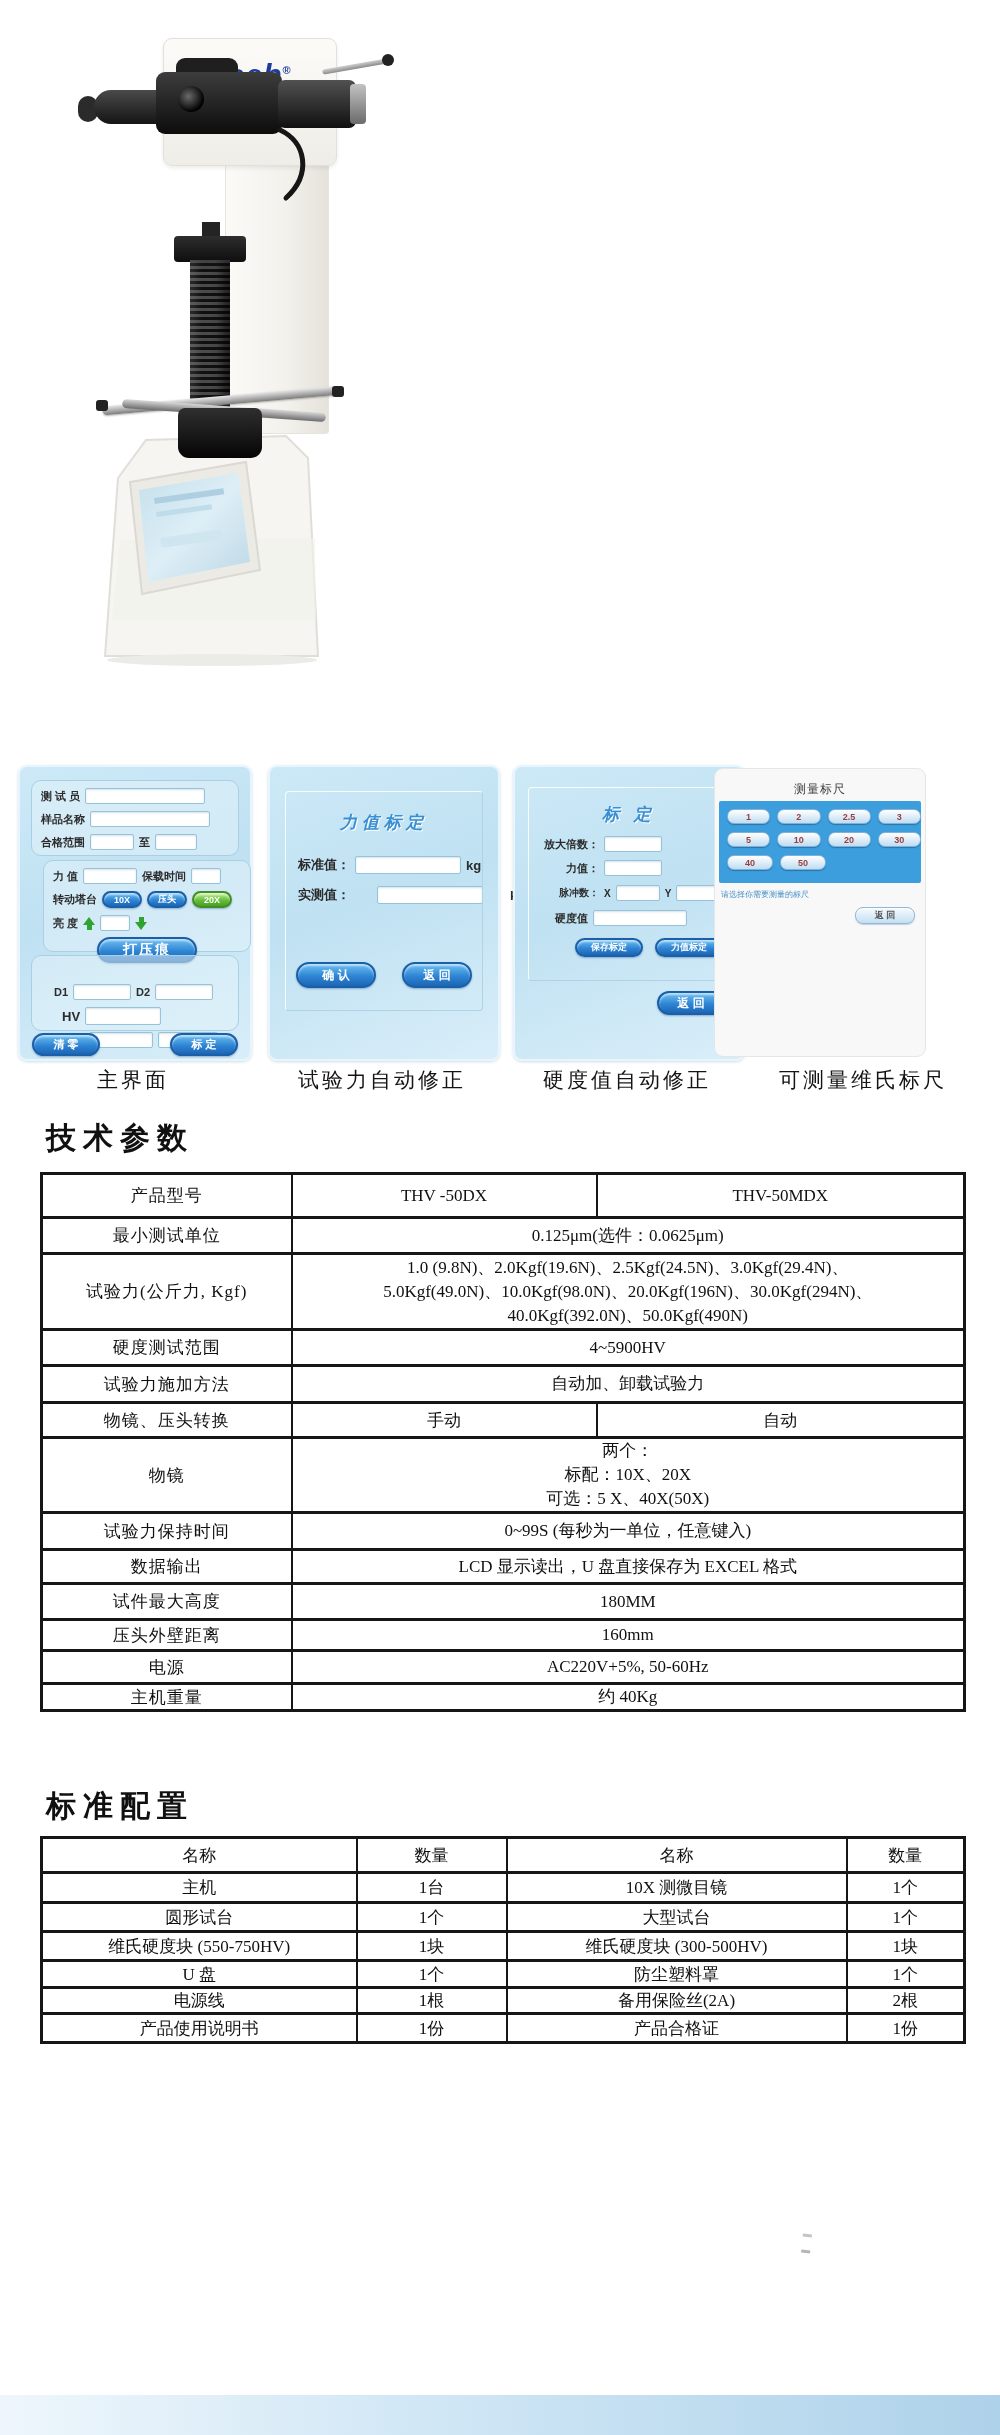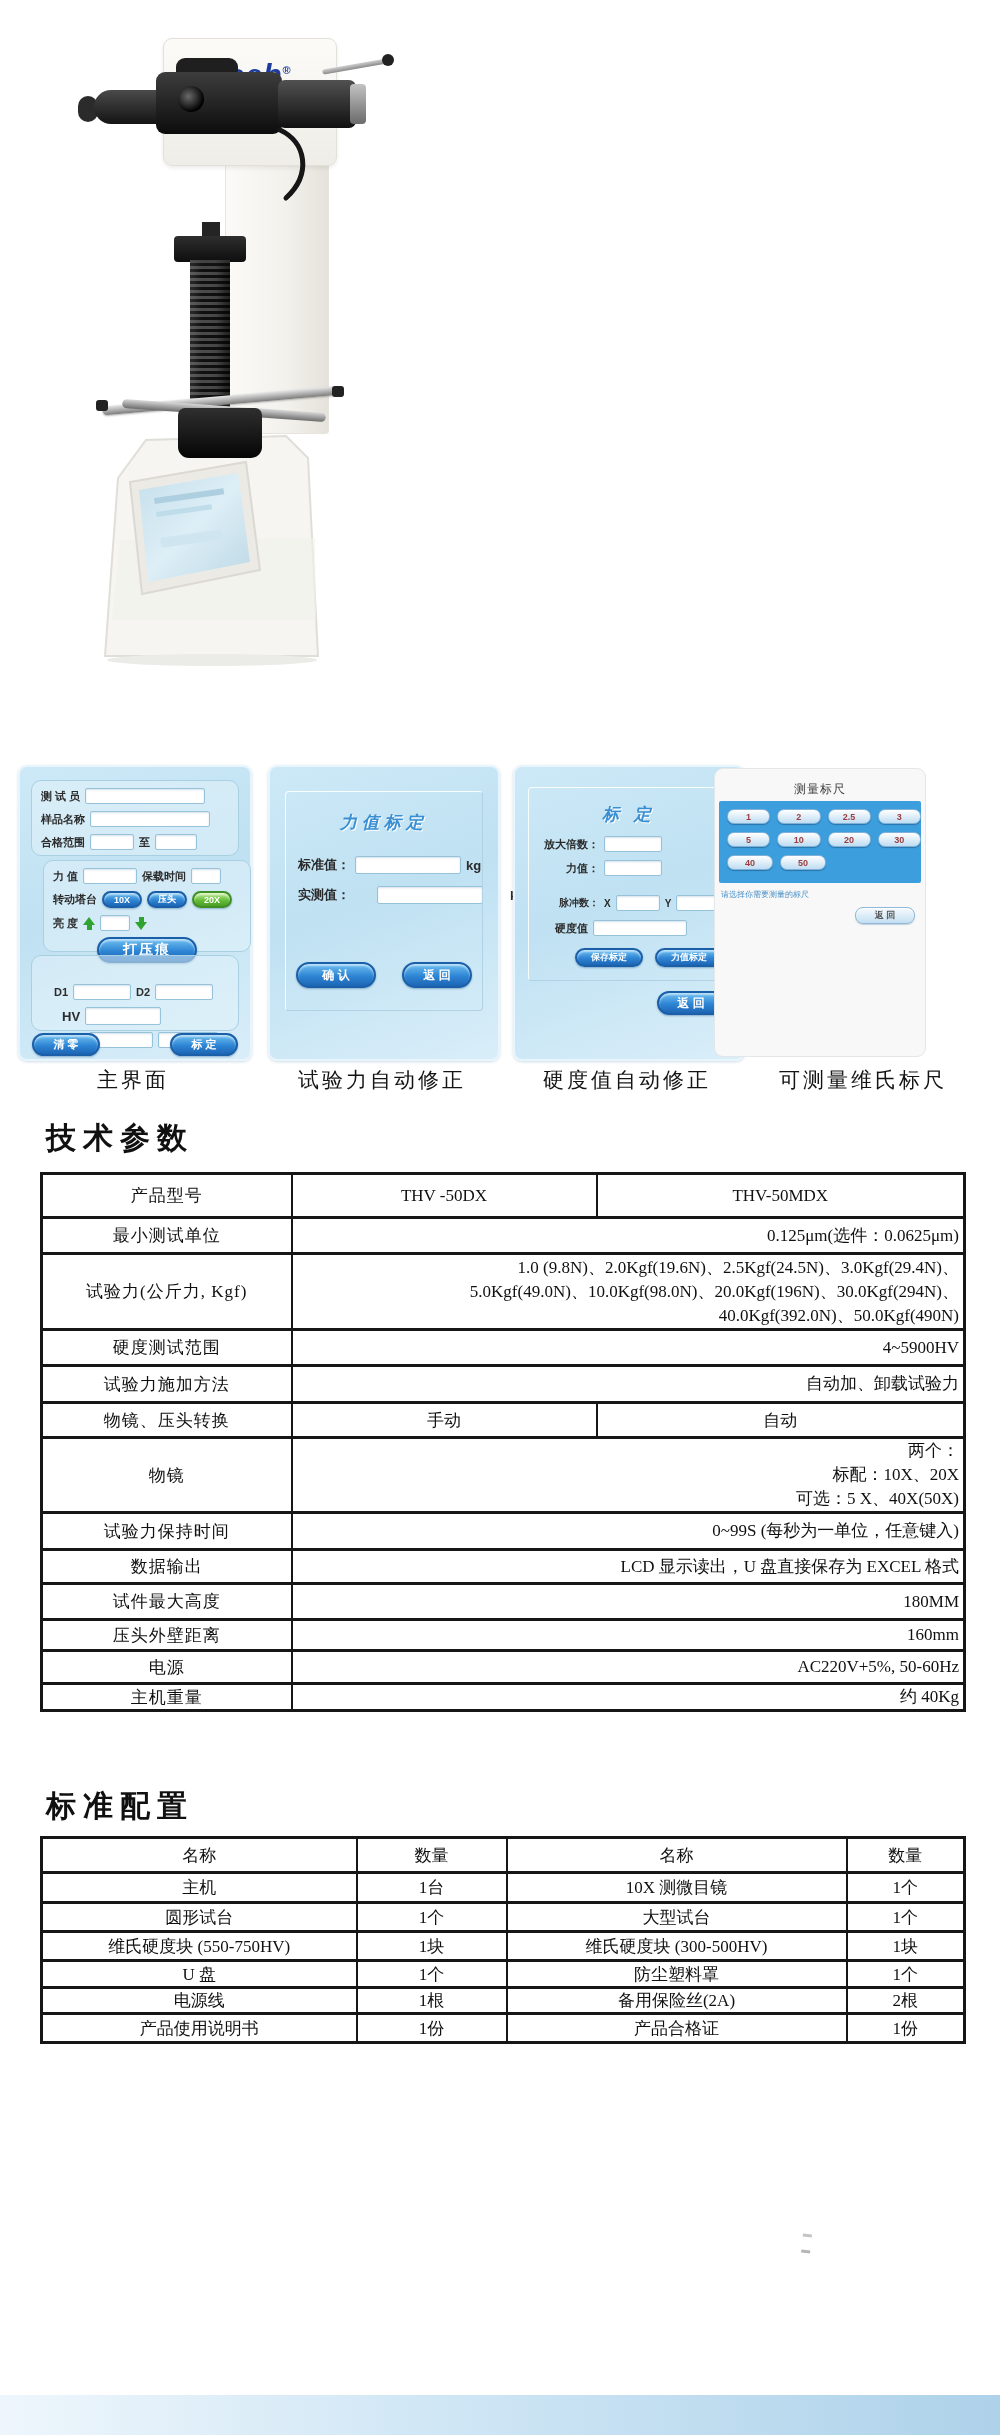--- a/index.html
+++ b/index.html
@@ -87,21 +87,21 @@
   .secheading{position:absolute;left:46px;font-size:30px;font-weight:bold;color:#101010;letter-spacing:7px;
               font-family:"Liberation Sans",sans-serif;}
   table.doc{position:absolute;border-collapse:collapse;table-layout:fixed;
             font-family:"Liberation Serif",serif;color:#101010;}
   table.doc td{border-left:2px solid #161616;border-right:2px solid #161616;
                border-top:3px solid #161616;border-bottom:3px solid #161616;
                text-align:center;vertical-align:middle;padding:0 4px;overflow:hidden;}
   table.doc{border:3px solid #161616;}
   td.lbl{font-size:17px;letter-spacing:1px;}
   td.val{font-size:17px;}
-  td.val div{line-height:24px;text-align:right;}
+  td.val div{line-height:24px;}
   .cfg td{font-size:17px;}
 
   .footerband{position:absolute;left:0;right:0;bottom:0;height:40px;
               background:linear-gradient(90deg,#eef6fc 0%,#cfe6f5 45%,#aed2ea 100%);}
   .artifact{position:absolute;left:802px;top:2234px;width:9px;height:13px;opacity:.5;
             border-top:3px solid #8a8a8a;border-bottom:3px solid #6f6f6f;transform:rotate(6deg);}
 </style>
 </head>
 <body>
 
@@ -251,21 +251,21 @@
     <div class="innerframe" style="left:13px;top:20px;width:200px;height:192px;"></div>
     <div class="ptitle" style="margin-top:36px;">标 定</div>
     <div class="frow" style="margin:10px 0 0 22px;">
       <span class="flabel" style="width:62px;text-align:right;">放大倍数：</span>
       <input class="tin" style="width: 56px;">
     </div>
     <div class="frow" style="margin:8px 0 0 22px;">
       <span class="flabel" style="width:62px;text-align:right;">力值：</span>
       <input class="tin" style="width: 56px;">
     </div>
-    <div class="frow" style="margin:19px 0 0 22px;">
+    <div class="frow" style="margin:9px 0 0 22px;">
       <span class="flabel" style="width:62px;text-align:right;font-size:10px;">脉冲数：</span>
       <span class="flabel" style="font-size:10px;">X</span>
       <input class="tin" style="width: 42px;">
       <span class="flabel" style="font-size:10px;">Y</span>
       <input class="tin" style="width: 38px;">
     </div>
     <div class="frow" style="margin:9px 0 0 40px;">
       <span class="flabel">硬度值</span>
       <input class="tin" style="width: 92px;">
     </div>

